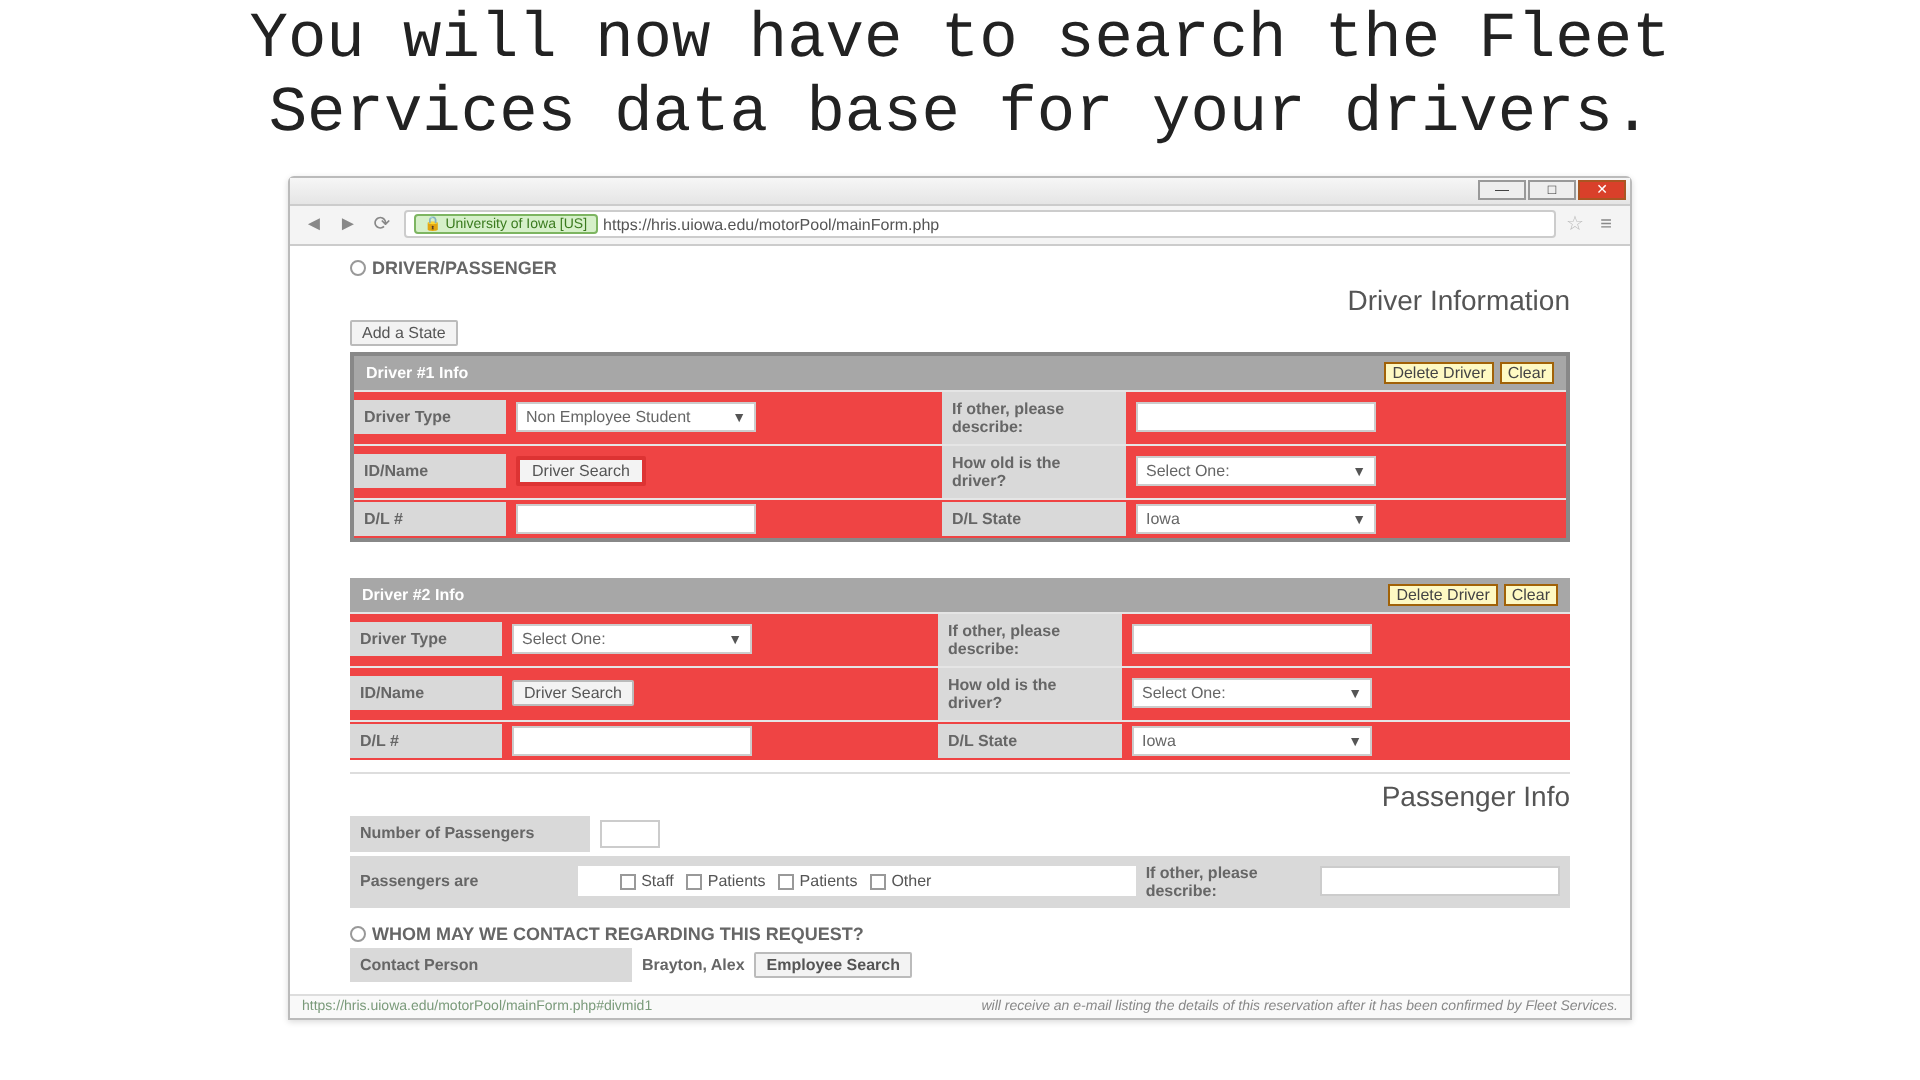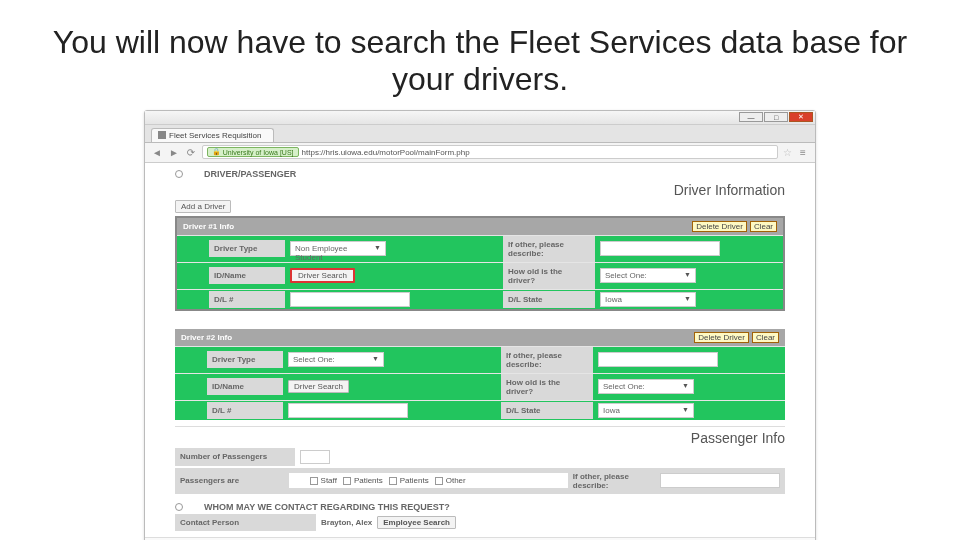--- a/index.html
+++ b/index.html
@@ -1,50 +1,50 @@
 <!DOCTYPE html>
 <html><head>
 <meta charset="utf-8">
 <style>
   * { box-sizing: border-box; margin: 0; padding: 0; }
   body { width: 960px; height: 540px; background: #fff; font-family: Arial, sans-serif; overflow: hidden; }
-  .slide-title { font-family: Liberation Sans, sans-serif; font-weight: 300; font-size: 32px; text-align: center; color: #222; padding: 24px 40px 4px; line-height: 1.15; }
+  .slide-title { font-family: Liberation Mono, monospace; font-weight: 300; font-size: 32px; text-align: center; color: #222; padding: 2px 40px 4px; line-height: 1.15; }
   .browser {
     width: 672px; margin: 8px auto 0; border: 1px solid #bbb; border-radius: 3px 3px 0 0;
     box-shadow: 0 1px 3px rgba(0,0,0,.15); font-size: 8px; background:#fff;
   }
   .titlebar { height: 14px; background: linear-gradient(#f6f6f6,#e5e5e5); display:flex; justify-content:flex-end; align-items:center; padding:0 2px; border-bottom:1px solid #ccc;}
   .winbtn { width: 24px; height:10px; margin-left:1px; border:1px solid #999; background:#eee; display:flex; align-items:center; justify-content:center; font-size:7px; color:#333;}
   .winbtn.close { background:#d9402a; color:#fff; border-color:#a52; }
   .tabbar { height:18px; background:#e4e4e4; display:flex; align-items:flex-end; padding-left:6px; border-bottom:1px solid #bbb;}
   .tab { background:#f9f9f9; border:1px solid #bbb; border-bottom:none; border-radius:3px 3px 0 0; padding:2px 12px 2px 6px; font-size:8px; color:#444; display:flex; align-items:center; gap:3px;}
   .favicon { width:8px; height:8px; background:#888;}
   .addrbar { height:20px; background:#f4f4f4; display:flex; align-items:center; padding:0 6px; gap:5px; border-bottom:1px solid #ccc;}
   .navbtn { width:12px; height:12px; color:#888; font-size:10px; display:flex; align-items:center; justify-content:center;}
   .urlbox { flex:1; height:14px; border:1px solid #ccc; background:#fff; border-radius:2px; display:flex; align-items:center; padding:0 4px; gap:3px; font-size:8px; color:#555;}
   .lockbadge { background:#d6f0c9; border:1px solid #7db561; border-radius:2px; padding:0 4px; color:#3a7a1e; font-size:7px; display:flex; align-items:center; gap:2px;}
   .star { color:#bbb; font-size:10px;}
   .content { background:#fff; padding:4px 30px 6px; color:#555;}
-  .radio-head { display:flex; align-items:center; gap:21px; font-weight:bold; color:#666; font-size:9px; margin:2px 0;}
+  .radio-head { display:flex; align-items:center; gap:3px; font-weight:bold; color:#666; font-size:9px; margin:2px 0;}
   .radio { width:8px; height:8px; border:1px solid #999; border-radius:50%; background:#fff;}
   .subhead { font-weight:normal; color:#555; font-size:14px; margin:3px 0 2px;text-align:right;}
   .btn { border:1px solid #bbb; background:#f3f3f3; padding:1px 5px; font-size:8px; color:#555; display:inline-block; border-radius:1px;}
   .btn-hl { border:2px solid #d33; padding:1px 6px;}
   .bar { background:#a7a7a7; color:#fff; font-weight:bold; font-size:8px; padding:3px 6px; display:flex; justify-content:space-between; align-items:center;}
   .bar .right { display:flex; gap:3px;}
   .bar .mini { background:#fef9c3; color:#444; border:1px solid #a16207; padding:0 3px; font-size:8px; font-weight:normal;}
   .section-border { border:2px solid #888; margin-top:3px;}
-  .row { display:flex; align-items:center; border-top:1px solid #e5e5e5; background:#22c55e;padding-left:32px;}
+  .row { display:flex; align-items:center; border-top:1px solid #e5e5e5; background:#ef4444;}
   .row:first-of-type { border-top:none;}
   .cell-label { width:76px; background:#d9d9d9; color:#666; font-weight:bold; font-size:8px; padding:4px 5px;}
   .cell-input { width:218px; padding:2px 5px; display:flex; align-items:center;}
   .cell-label2 { width:92px; background:#d9d9d9; color:#666; font-weight:bold; font-size:8px; padding:4px 5px;}
   .cell-input2 { flex:1; padding:2px 5px; display:flex; align-items:center;}
   .sel, .inp { border:1px solid #ccc; background:#fff; font-size:8px; color:#666; padding:2px 4px; height:15px;}
-  .sel { width:96px; display:flex; justify-content:space-between; align-items:flex-start;gap:12px;}
+  .sel { width:120px; display:flex; justify-content:space-between; align-items:flex-end;gap:12px;}
   .sel .arr { color:#555; font-size:7px;}
   .inp { width:120px;}
   .passenger-row { display:flex; align-items:center; background:#d9d9d9; margin-top:2px;}
   .p-label { width:120px; color:#666; font-weight:bold; font-size:8px; padding:4px 5px;}
   .check { width:8px; height:8px; border:1px solid #999; background:#fff; display:inline-block; vertical-align:middle;}
   .ck-lbl { font-size:8px; color:#555; margin:0 6px 0 3px;}
   .smallinp { width:30px; height:14px; border:1px solid #ccc; background:#fff;}
   .lightbar { background:#d9d9d9; color:#666; font-weight:bold; font-size:8px; display:flex; align-items:center;}
   .lightbar .lbl { width:141px; padding:4px 5px;}
   .lightbar .val { background:#fff; flex:1; padding:2px 5px; display:flex; align-items:center; gap:5px;}
@@ -56,26 +56,20 @@
 <body>
 
 <div class="slide-title">You will now have to search the Fleet Services data base for your drivers.</div>
 
 <div class="browser">
   <div class="titlebar">
     <div class="winbtn">—</div>
     <div class="winbtn">□</div>
     <div class="winbtn close">✕</div>
   </div>
-  <div class="tabbar">
-    <div class="tab">
-      <span class="favicon"></span>
-      <span>Fleet Services Requisition</span>
-    </div>
-  </div>
   <div class="addrbar">
     <div class="navbtn">◄</div>
     <div class="navbtn">►</div>
     <div class="navbtn">⟳</div>
     <div class="urlbox">
       <span class="lockbadge">
         <span>🔒</span>
         <span>University of Iowa [US]</span>
       </span>
       <span>https://hris.uiowa.edu/motorPool/mainForm.php</span>
@@ -83,21 +77,21 @@
     <div class="star">☆</div>
     <div class="navbtn">≡</div>
   </div>
 
   <div class="content">
     <div class="radio-head">
       <span class="radio"></span>
       <span>DRIVER/PASSENGER</span>
     </div>
     <div class="subhead">Driver Information</div>
-    <span class="btn">Add a Driver</span>
+    <span class="btn">Add a State</span>
 
     
     <div class="section-border">
       <div class="bar">
         <span>Driver #1 Info</span>
         <span class="right">
           <span class="mini">Delete Driver</span>
           <span class="mini">Clear</span>
         </span>
       </div>

